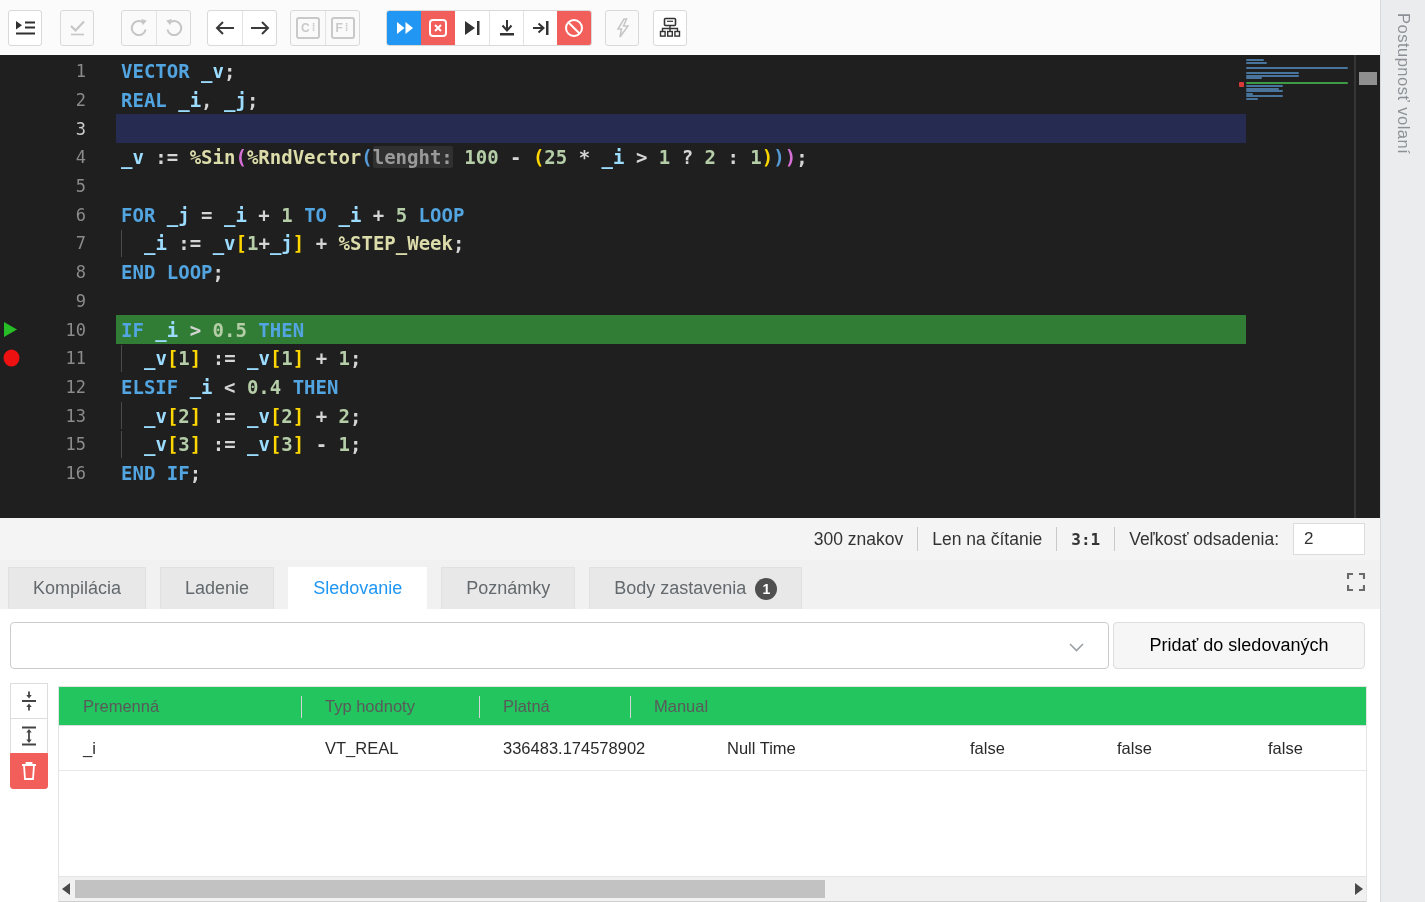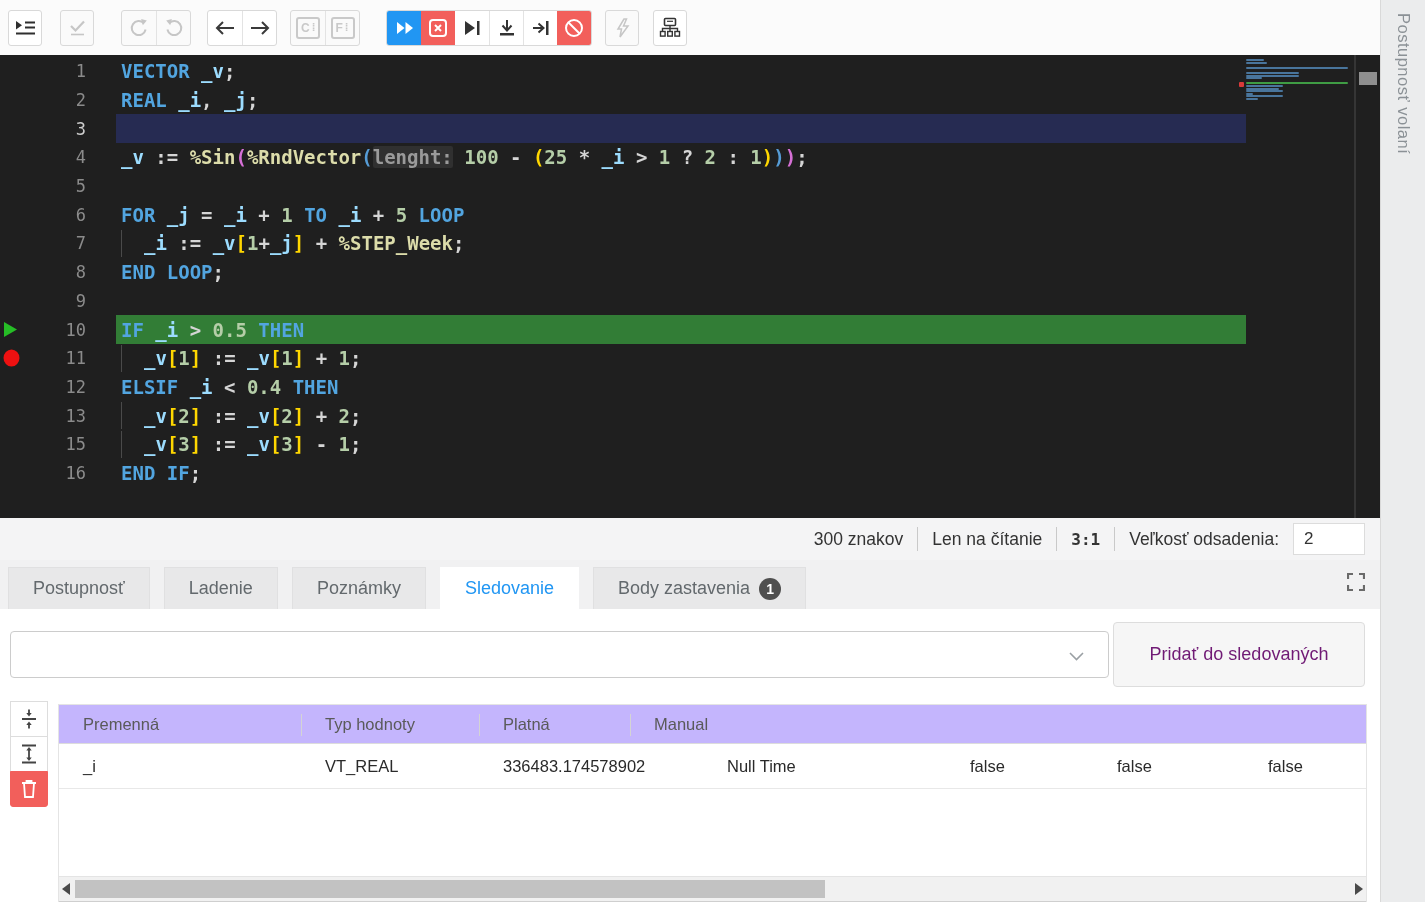--- a/index.html
+++ b/index.html
@@ -85,32 +85,32 @@
     font-size:14px; font-weight:bold; display:flex; align-items:center; justify-content:center; margin-left:9px; }
   .fsbtn2 { position:absolute; right:12px; top:10px; width:24px; height:24px;
     display:flex; align-items:center; justify-content:center; }
 
   .watchrow { display:flex; padding:13px 15px 7px 10px; align-items:center; }
   .combo { flex:1; height:47px; border:1px solid #ccc; border-radius:4px; background:#fff;
     position:relative; margin-right:4px; display:flex; align-items:center; }
   .combo input { border:none; outline:none; flex:1; height:100%; font-size:18px; padding:0 14px;
     font-family:"Liberation Sans",sans-serif; background:transparent; }
   .combo .chev { position:absolute; right:24px; top:20px; }
-  .addbtn { width:252px; height:65px; background:#f6f6f6; border:1px solid #ddd; border-radius:4px;
-    color:#701a75; font-size:18px; font-family:"Liberation Sans",sans-serif; }
+  .addbtn { width:252px; height:47px; background:#f6f6f6; border:1px solid #ddd; border-radius:4px;
+    color:#000000; font-size:18px; font-family:"Liberation Sans",sans-serif; }
 
   .tablezone { display:flex; padding:0 15px 0 10px; flex:1; }
   .sidebtns { width:38px; margin-top:7px; margin-right:10px; flex:none; }
   .sbtn { width:38px; height:36px; border:1px solid #ddd; background:#fff;
     display:flex; align-items:center; justify-content:center; }
   .sbtn + .sbtn { margin-top:-1px; }
   .sbtn.red { background:#f25f5b; border-color:#f25f5b; border-radius:0 0 3px 3px; }
   .wtablewrap { flex:1; margin-top:10px; display:flex; flex-direction:column;
     border-left:1px solid #e4e4e4; border-right:1px solid #e4e4e4; }
-  .thead { display:flex; height:40px; background:#c4b5fd; border-top:1px solid #e4e4e4;
+  .thead { display:flex; height:40px; background:#22c55e; border-top:1px solid #e4e4e4;
     border-bottom:1px solid #dcdcdc; align-items:center; }
   .hcell { font-size:16.5px; color:#5a5a5a; padding-left:24px; position:relative; height:100%;
     display:flex; align-items:center; }
   .hcell + .hcell::before { content:""; position:absolute; left:0; top:9px; width:1px; height:22px; background:#d4d4d4; }
   .trow { display:flex; height:45px; border-bottom:1px solid #e8e8e8; align-items:center; background:#fff; }
   .tcell { font-size:16.5px; color:#2a2a2a; padding-left:24px; }
   .c0{width:242px;} .c1{width:178px;} .c2{width:224px;} .c3{width:243px;}
   .c4{width:147px;} .c5{width:151px;} .c6{width:122px;}
   .tfill { flex:1; background:#fff; }
   .hscroll { height:26px; background:#f1f1f1; border-top:1px solid #e4e4e4; border-bottom:1px solid #cfcfcf;
@@ -296,30 +296,30 @@
       <span class="cursorpos">3:1</span>
       <span class="sdiv"></span>
       <span>Veľkosť odsadenia:</span>
       <input class="indent-input" value="2" style="">
     </div>
 
     <div class="panel">
       <div class="ptabrow">
         <div class="ptabs" id="ptabs">
             <div class="ptab">
-              <span>Postupnosť</span>
+              <span>Kompilácia</span>
             </div>
             <div class="ptab">
               <span>Ladenie</span>
             </div>
+            <div class="ptab active">
+              <span>Sledovanie</span>
+            </div>
             <div class="ptab">
               <span>Poznámky</span>
-            </div>
-            <div class="ptab active">
-              <span>Sledovanie</span>
             </div>
             <div class="ptab">
               <span>Body zastavenia</span>
               <span class="badge">1</span>
             </div>
           </div>
         <div class="fsbtn2">
           <svg width="18" height="18" viewBox="0 0 18 18">
               <path d="M1 6 V1 H6 M12 1 H17 V6 M17 12 V17 H12 M6 17 H1 V12" stroke="#6a6a6a" stroke-width="2.2" fill="none"></path>
             </svg>

